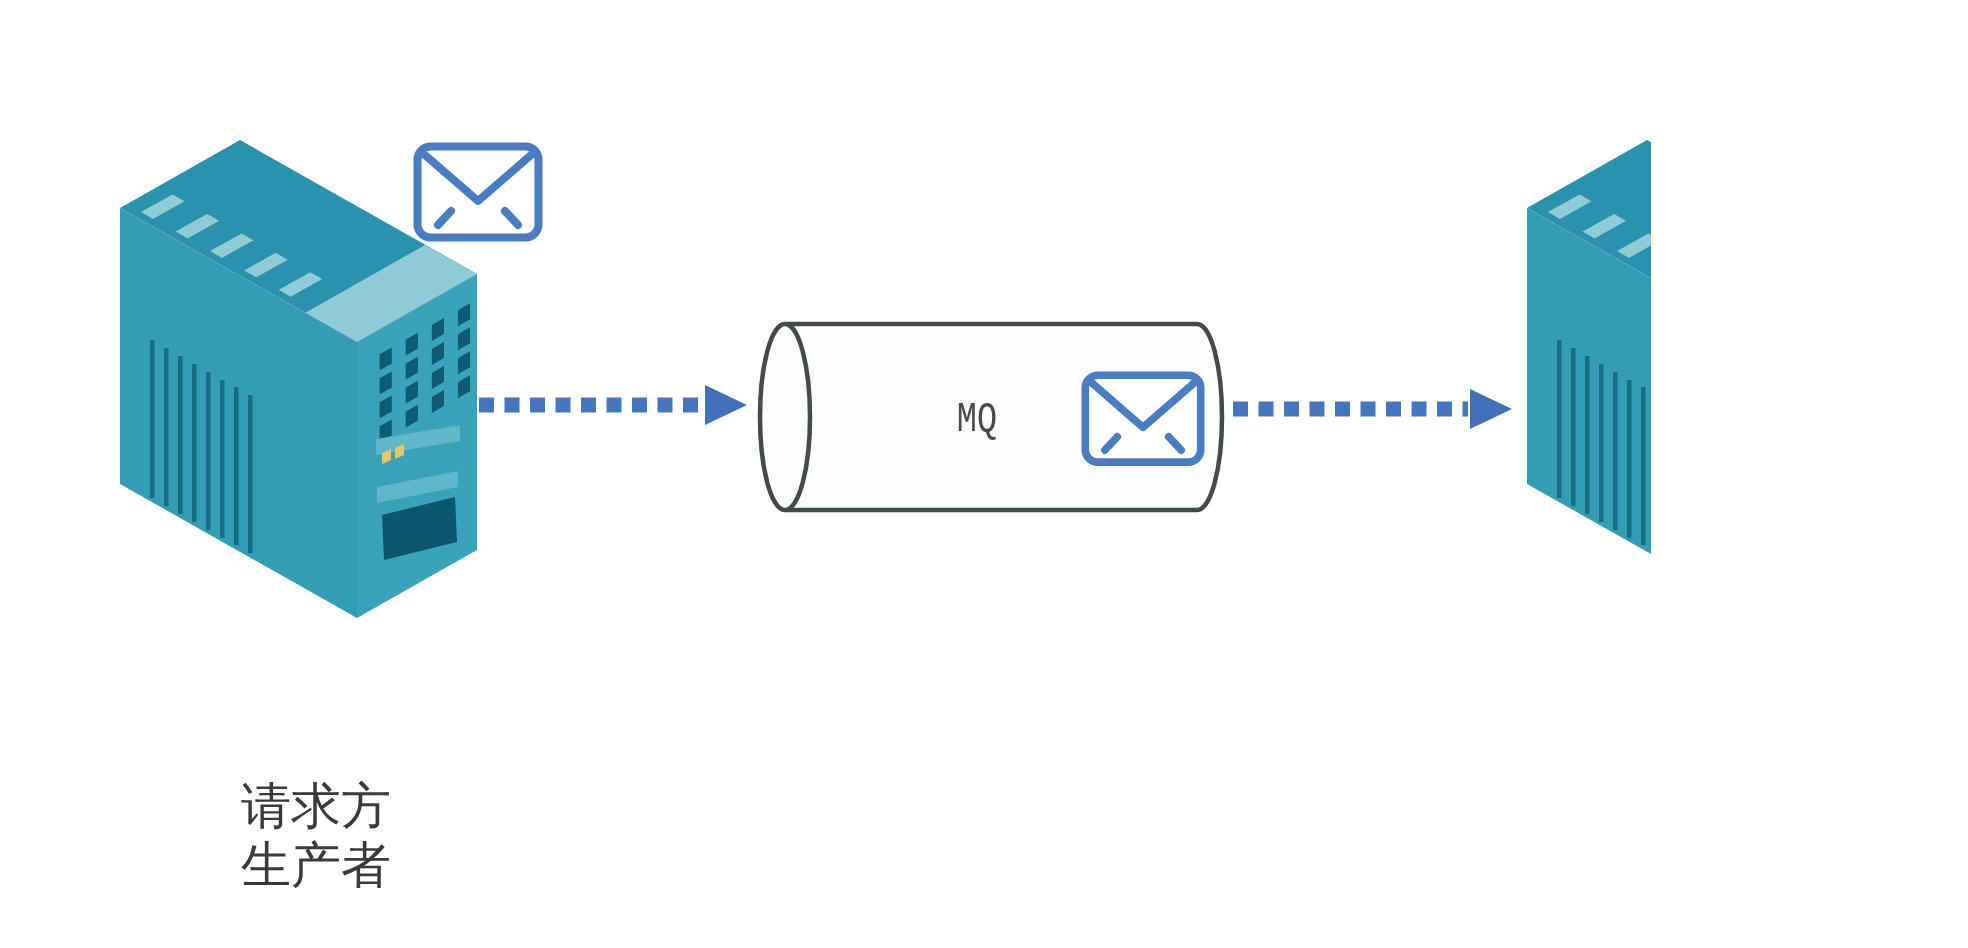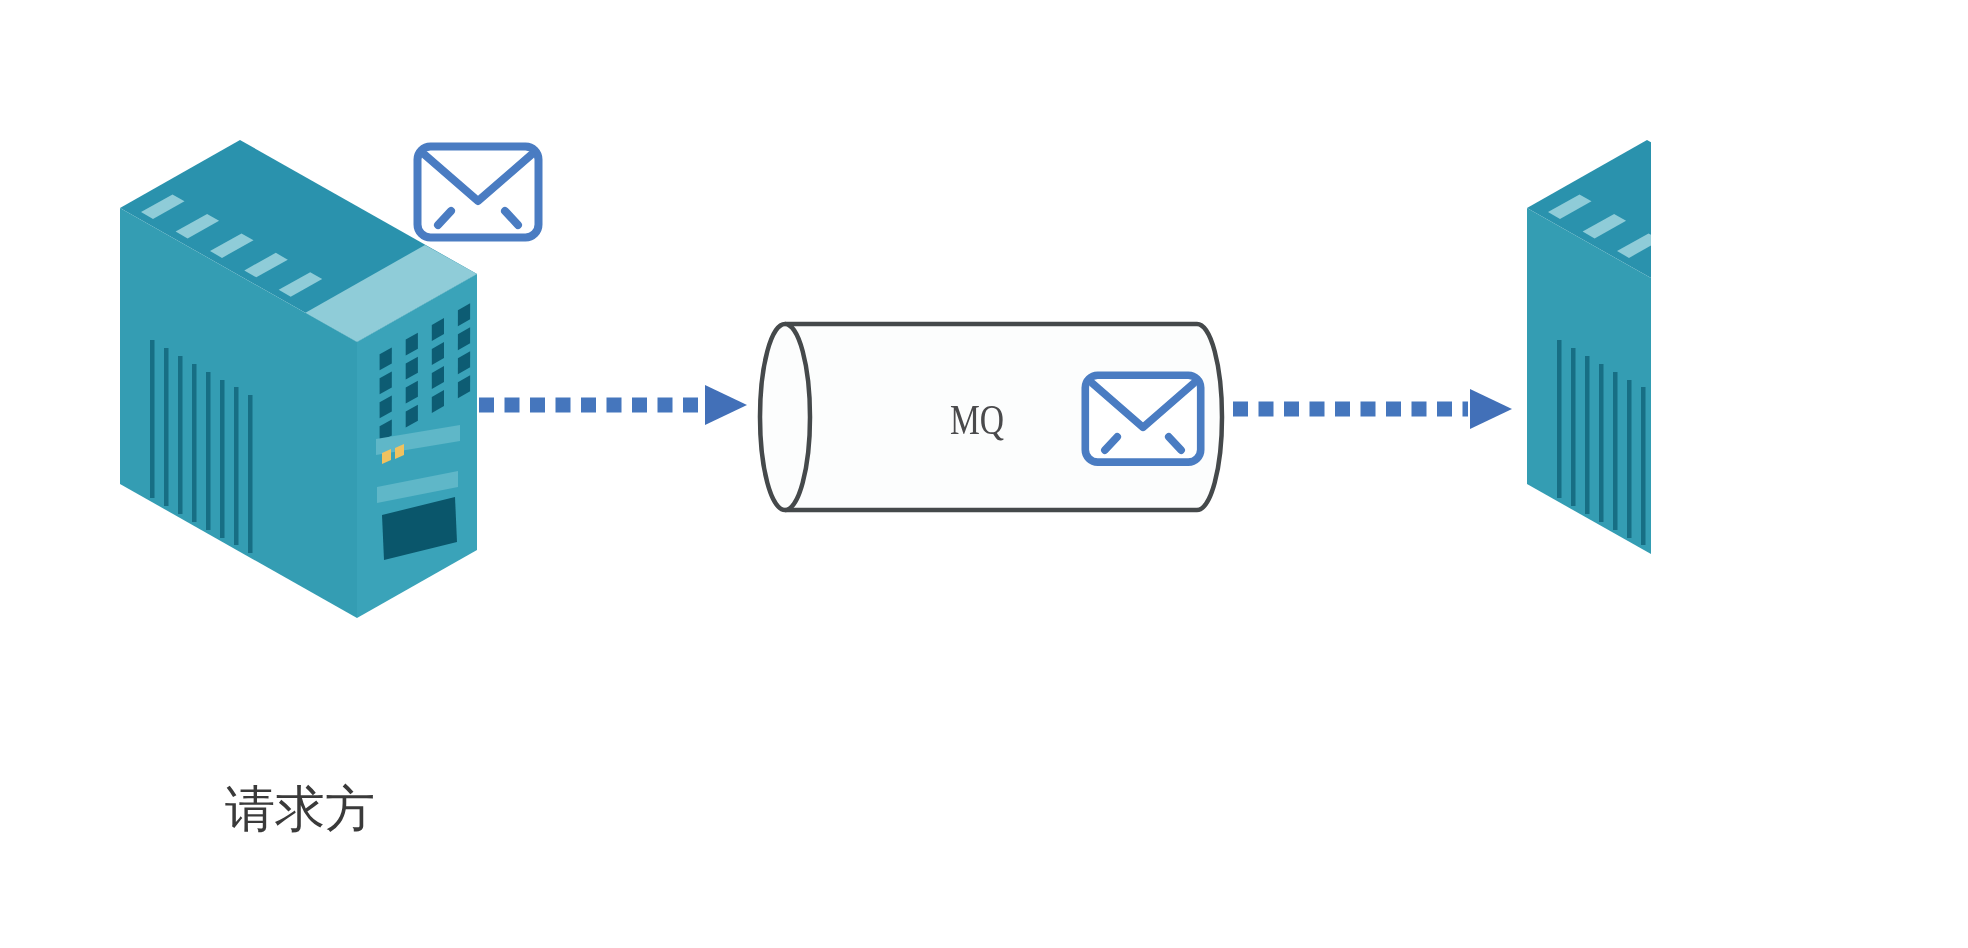--- a/index.html
+++ b/index.html
@@ -1,21 +1,21 @@
 <!DOCTYPE html>
 <html style="--arrow_blue: #4576bd; --arrowhead_blue: #4270b8; --envelope_blue: #4a7cc2; --cylinder_stroke: #45494b; --cylinder_fill: #fcfdfd; --mq_text: #4a4a4c; --text_dark: #3a3a3a; --server_top: #2a92ad; --server_left: #349db3; --server_right: #3aa3b9; --server_detail_dark: #0d5c73; --server_pinstripe: #176e84; --server_detail_light: #8fccd8; --server_stripe_light: #5fb7c8; --server_screen: #0a566b; --server_led_yellow: #f0c25f;"><head>
 <meta charset="utf-8">
 <style>
   html,body{margin:0;padding:0;background:#fff;}
   .scene{
     position:relative;
     width:1651px;height:948px;
     background:#ffffff;
     overflow:hidden;
-    font-family:Liberation Serif, serif;
+    font-family:Liberation Mono, monospace;
   }
   svg.layer{position:absolute;left:0;top:0;}
 
   
   .f-top{fill:var(--server_top)}
   .f-left{fill:var(--server_left)}
   .f-right{fill:var(--server_right)}
   .d-dark{fill:var(--server_detail_dark)}
   .pin{fill:var(--server_pinstripe)}
   .d-light{fill:var(--server_detail_light)}
@@ -38,21 +38,21 @@
   .mq-label{
     position:absolute;left:917px;top:398px;width:120px;
     text-align:center;font-size:42px;color:var(--mq_text);
     transform:scaleX(0.8);letter-spacing:0px;line-height:44px;
   }
   .node-label{
     position:absolute;top:780px;width:240px;
     text-align:center;font-size:50px;line-height:59px;
     color:var(--text_dark);
   }
-  .node-label.left{left:180px;}
+  .node-label.left{left:196px;}
   .node-label.right{left:1588px;}
 </style>
 </head>
 <body>
 
 <div class="scene">
 
   <svg class="layer" width="1968" height="948" viewBox="0 0 1968 948">
     <defs>
 
@@ -136,18 +136,19 @@
     <use href="#server" x="1527" y="140" width="360" height="480"></use>
 
     <use href="#envelope" x="413" y="142" width="130" height="100"></use>
     <use href="#envelope" x="1081" y="371" width="124" height="95.4"></use>
   </svg>
 
   <div class="mq-label">MQ</div>
 
   <div class="node-label left">
     <div>请求方</div>
+    <div>生产者</div>
   </div>
 
   <div class="node-label right">
   </div>
 
 </div>
 
 </body></html>

